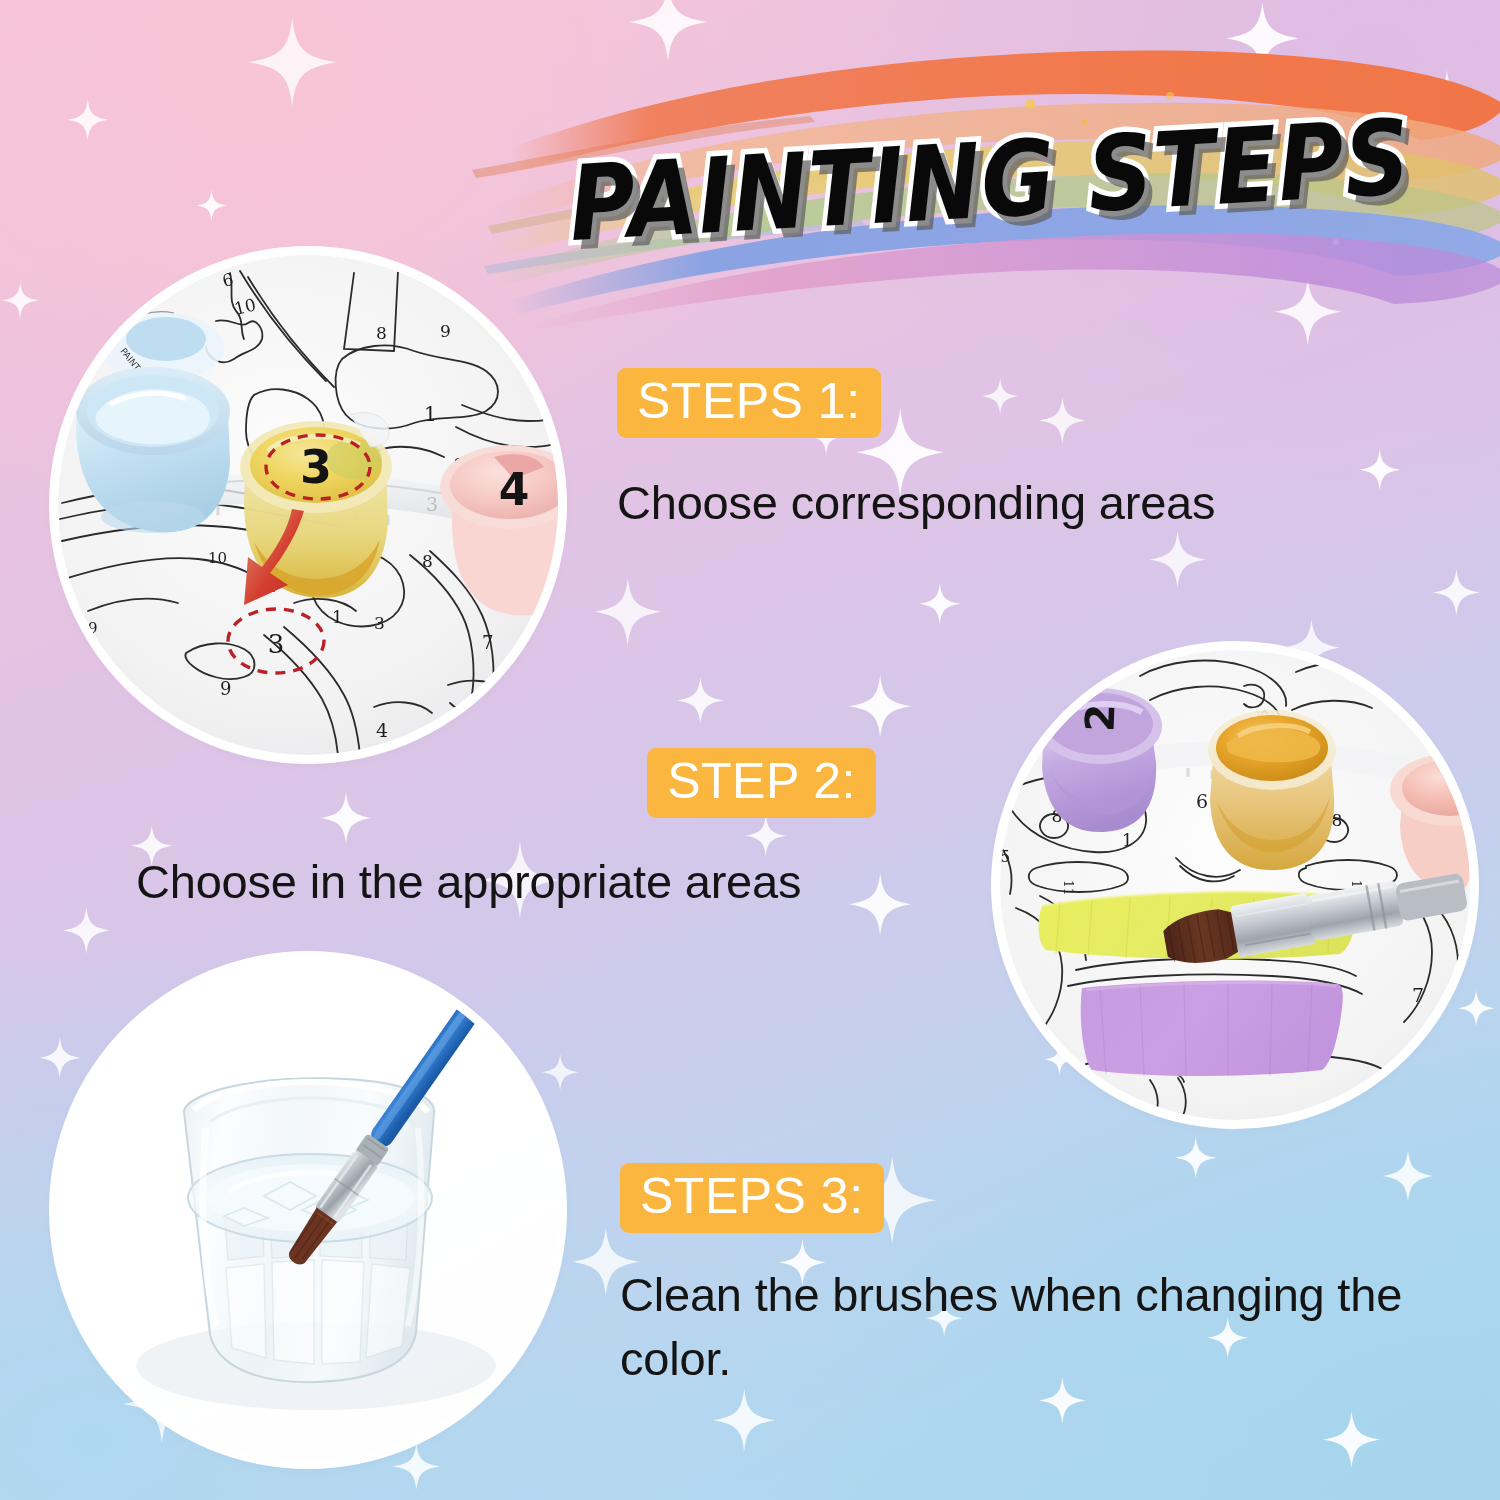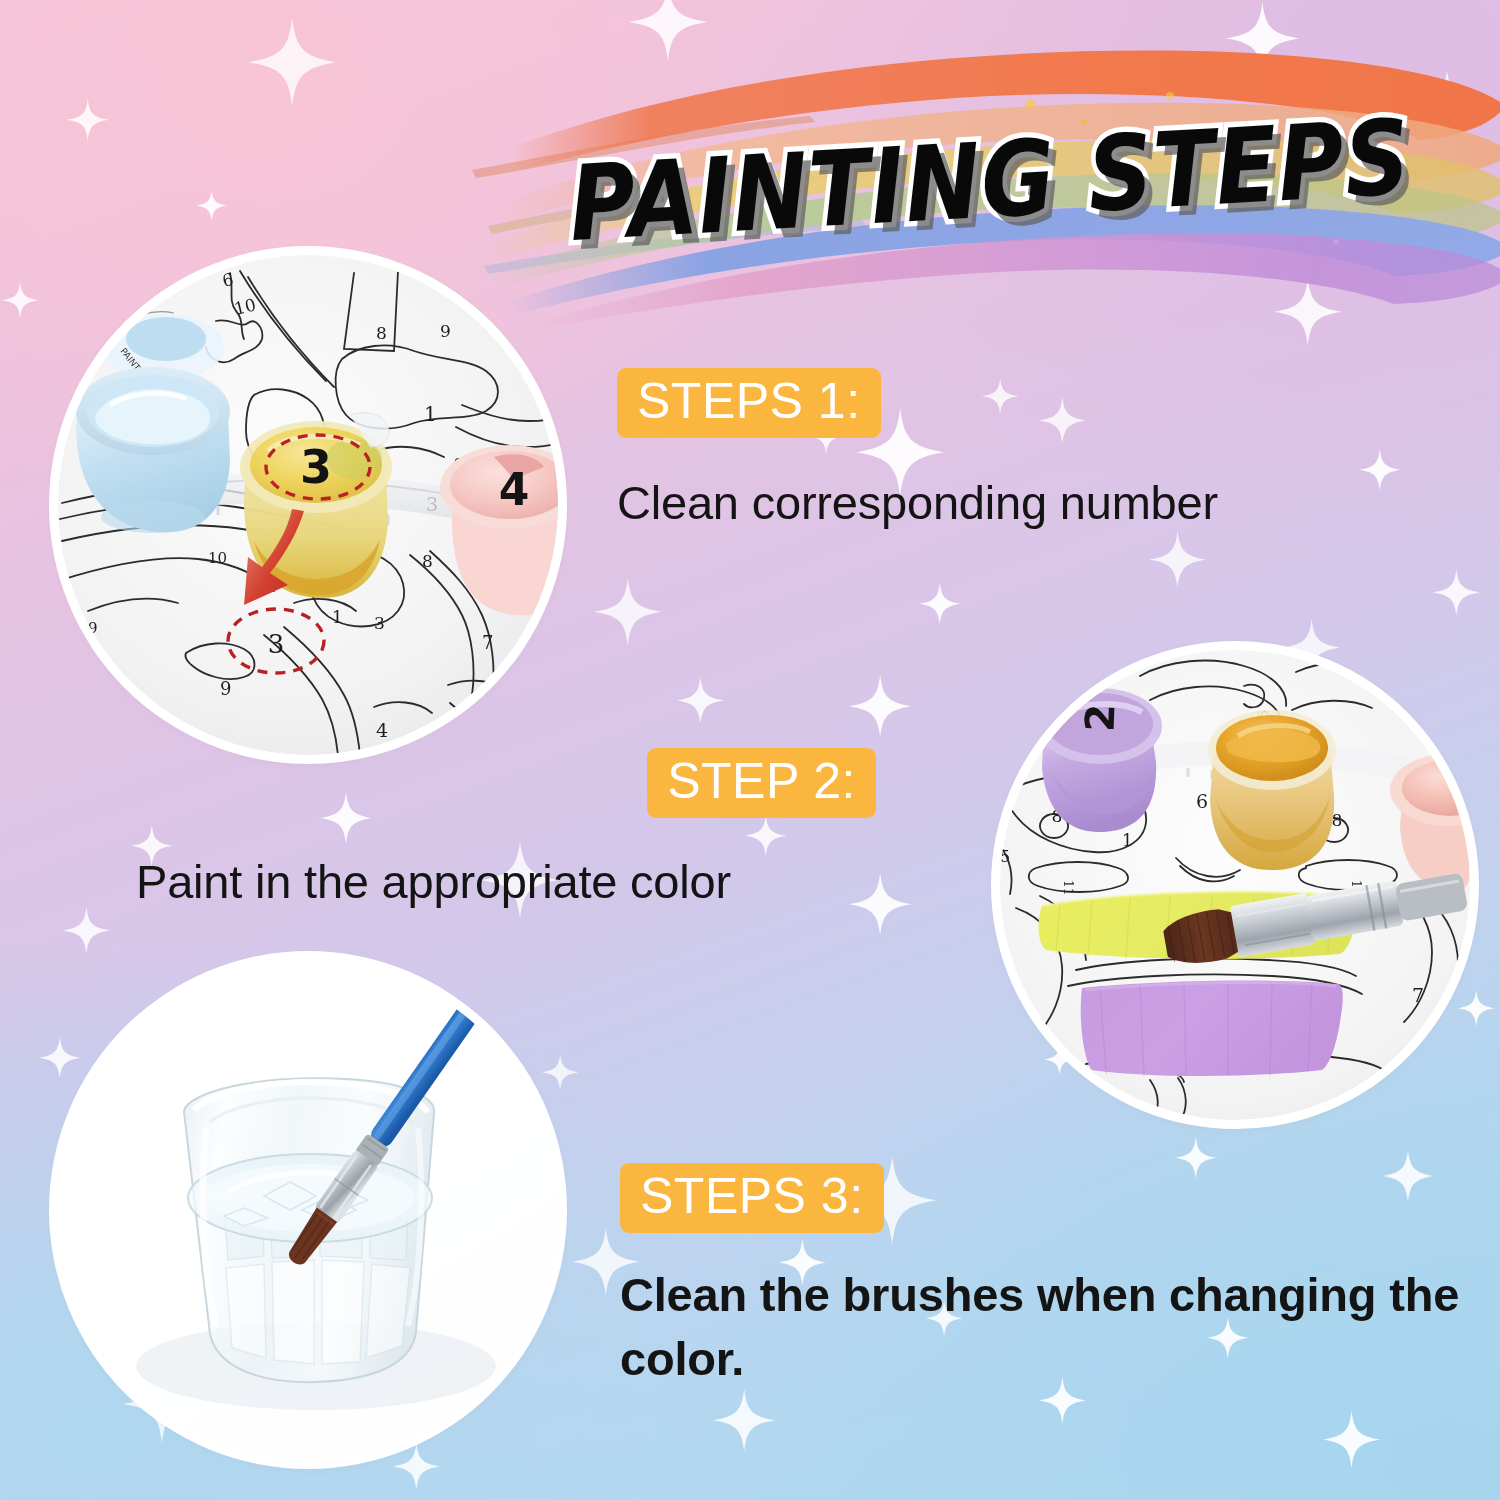--- a/index.html
+++ b/index.html
@@ -61,21 +61,21 @@
   }
   .stepline{
     color:#141414;font-size:47px;line-height:1.36;
     letter-spacing:-.2px;white-space:nowrap;
   }
   #step1{position:absolute;left:617px;top:368px;width:840px;}
   #step1 .stepline{margin-top:33px;}
   #step2{position:absolute;left:136px;top:748px;width:740px;text-align:right;}
   #step2 .stepline{margin-top:32px;text-align:left;}
   #step3{position:absolute;left:620px;top:1163px;width:860px;}
-  #step3 .stepline{margin-top:30px;white-space:normal;font-weight:bold;}
+  #step3 .stepline{margin-top:30px;white-space:normal;}
 </style>
 </head>
 <body>
 
 <div id="canvas">
 
   <div id="sparkles">
       <div class="spark" style="left: 247.8px; top: 17.8px;">
         <svg width="88.4" height="88.4" viewBox="0 0 100 100">
           <path d="M50 0 C 54 34, 62 44, 100 50 C 62 56, 54 66, 50 100 C 46 66, 38 56, 0 50 C 38 44, 46 34, 50 0 Z" fill="#ffffff" opacity="0.78"></path>
@@ -793,26 +793,26 @@
           <path d="M263 266 L 288 266 L 285 318 C 283 326, 268 326, 266 318 Z" fill="#6B3420"></path>
           <path d="M267 268 L 267 316 M274 268 L 274 320 M281 268 L 281 316" stroke="#4A2216" stroke-width="1.5" opacity=".6"></path>
           <path d="M266 270 L 286 270" stroke="#8A4C2E" stroke-width="2" opacity=".5"></path>
         </g>
       </svg>
     </div>
   </div>
 
   <div id="step1">
     <div class="badge">STEPS 1:</div>
-    <div class="stepline">Clean corresponding number</div>
+    <div class="stepline">Choose corresponding areas</div>
   </div>
 
   <div id="step2">
     <div class="badge">STEP 2:</div>
-    <div class="stepline">Paint in the appropriate color</div>
+    <div class="stepline">Choose in the appropriate areas</div>
   </div>
 
   <div id="step3">
     <div class="badge">STEPS 3:</div>
     <div class="stepline">Clean the brushes when changing the color.</div>
   </div>
 
 </div>
 
 </body></html>

